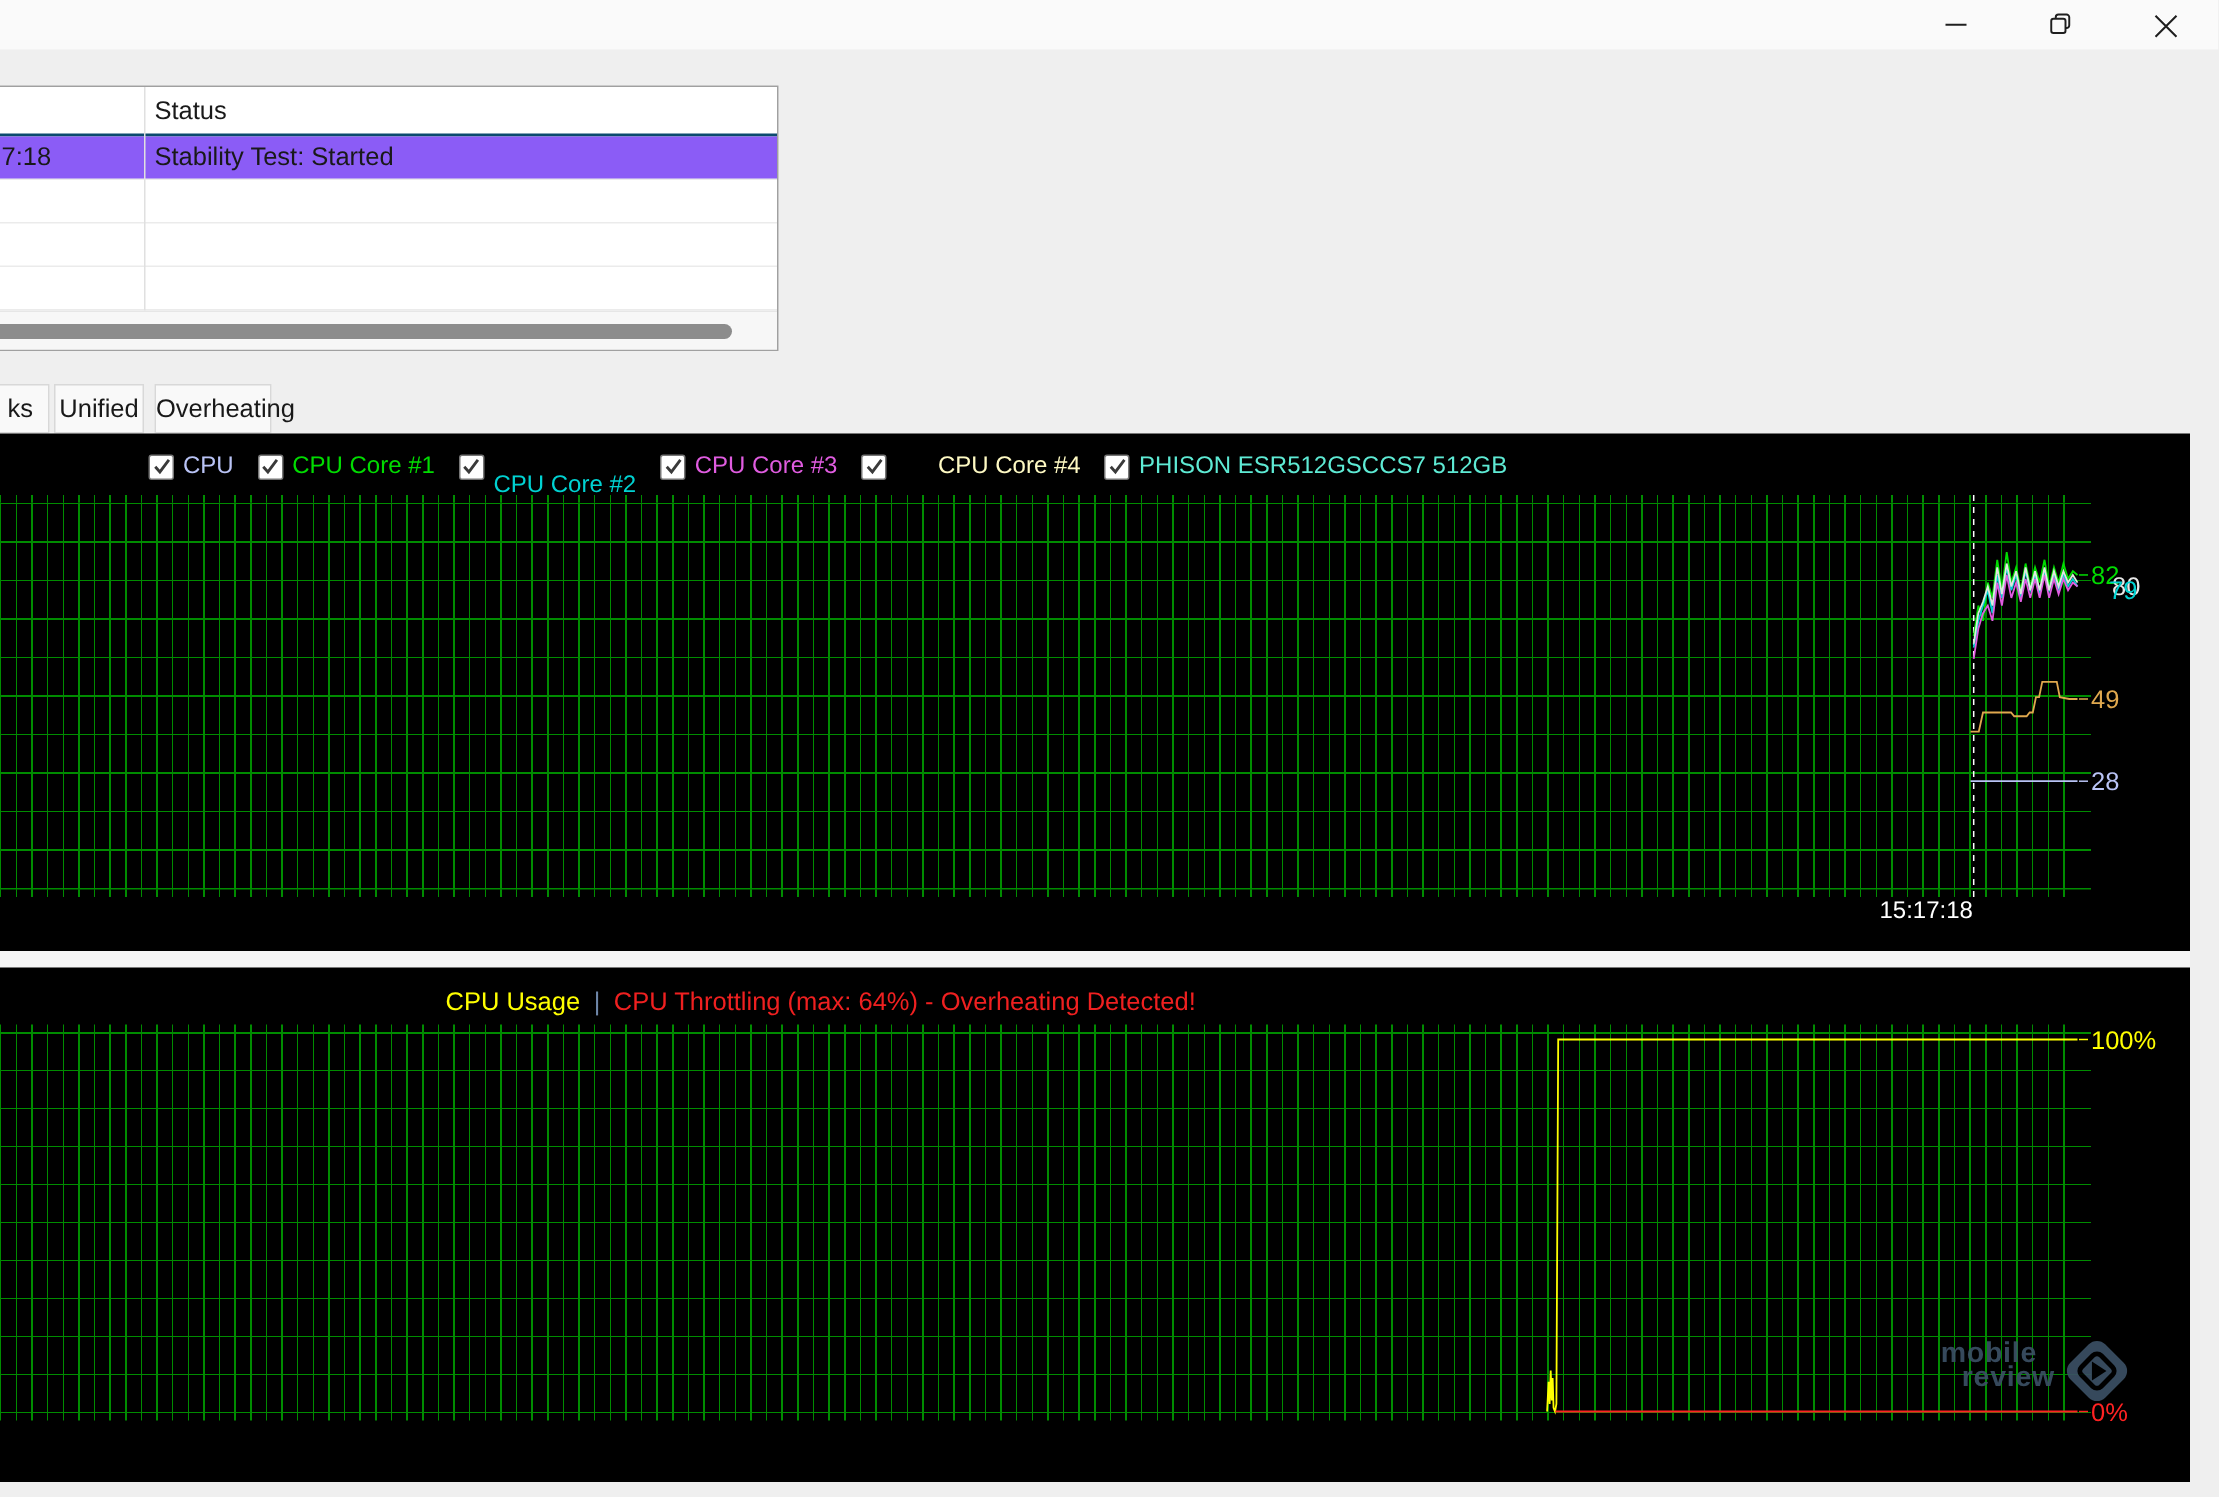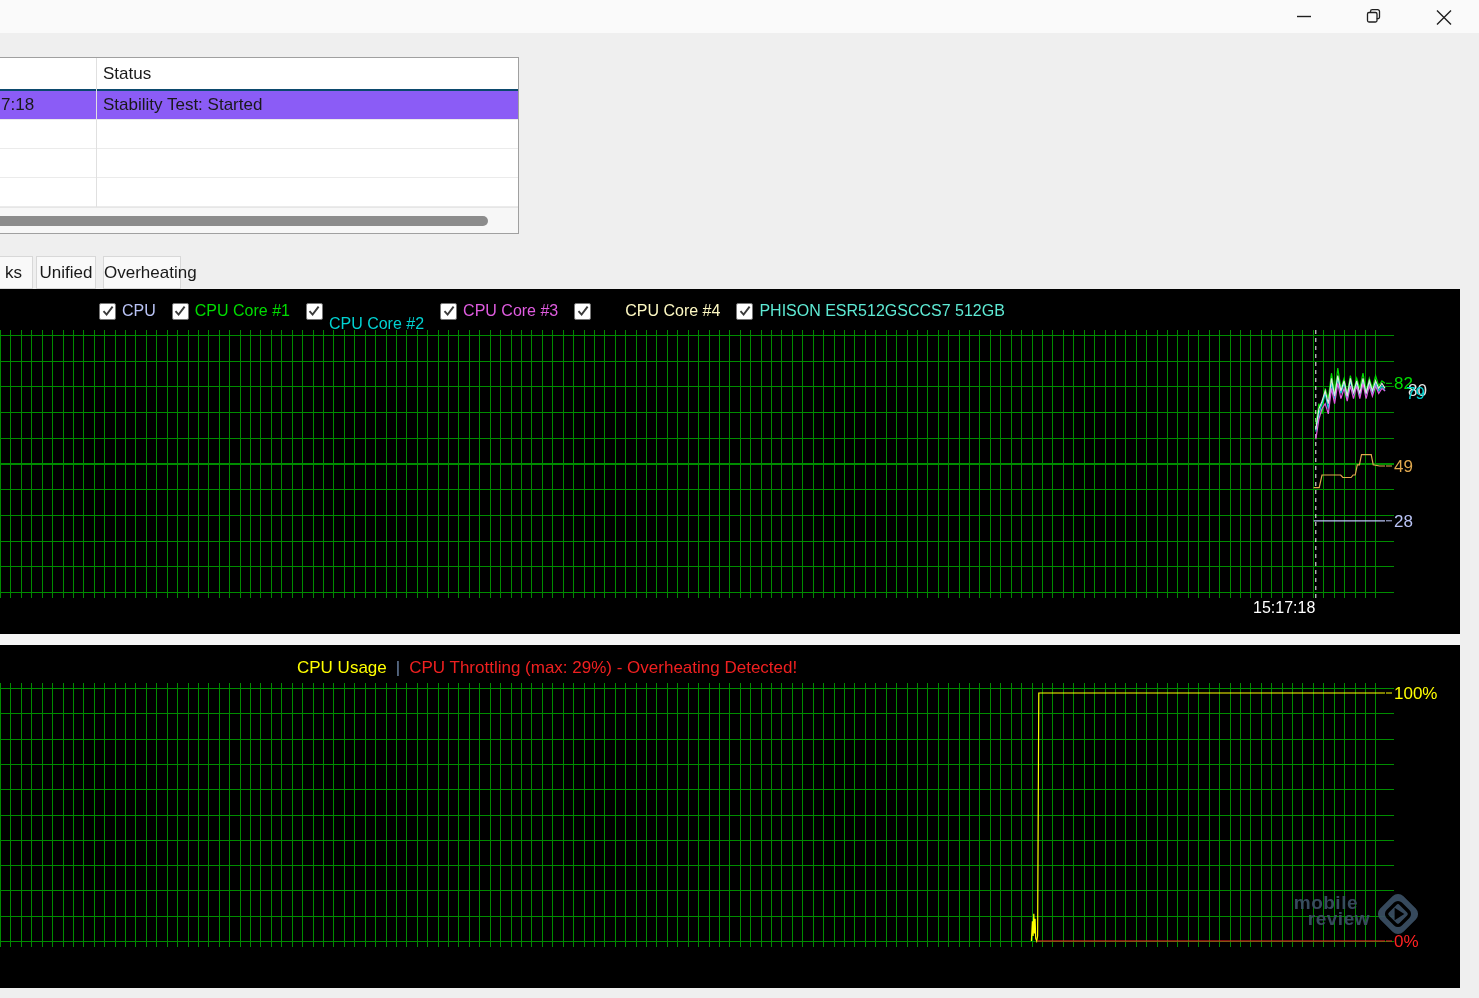--- a/index.html
+++ b/index.html
@@ -194,21 +194,21 @@
         <line x1="1386" x2="1392" y1="231.8" y2="231.8" stroke="#b9c3f5" stroke-width="1"></line>
         <text x="1394" y="237.8" fill="#b9c3f5" font-size="17px" font-family="&quot;Liberation Sans&quot;,sans-serif">28</text>
       </svg>
     <span class="timestamp">15:17:18</span>
   </section>
 
   <div class="panel-gap"></div>
 
   <section class="panel panel-bottom">
     <div class="chart-title">
-      <span class="t-usage">CPU Usage</span><span class="t-sep">|</span><span class="t-throttle">CPU Throttling (max: 29%) - Overheating Detected!</span>
+      <span class="t-usage">CPU Usage</span><span class="t-sep">|</span><span class="t-throttle">CPU Throttling (max: 64%) - Overheating Detected!</span>
     </div>
     <div class="ticks-v" style="top:38px;"></div>
     <div class="plot plot-usage"></div>
     <div class="ticks-v" style="top:297px;"></div>
     <div class="ticks-h u" style="top:43px;height:254px;"></div>
     <svg id="svg-usage" class="overlay" width="1460" height="343">
         <polyline points="1031.4,296.0 1032.4,276.2 1033.1,291.0 1033.8,268.7 1034.5,288.6 1035.1,273.7 1035.7,293.5 1036.7,296.0 1037.6,291.0 1038.8,48.0 1385.0,48.0" fill="none" stroke="#ffff00" stroke-width="1.2"></polyline>
         <polyline points="1036.9,296.0 1385.0,296.0" fill="none" stroke="#ff2222" stroke-width="1.2"></polyline>
         <line x1="1386" x2="1392" y1="48" y2="48" stroke="#ffff00" stroke-width="1"></line>
         <text x="1394" y="54" fill="#ffff00" font-size="17px" font-family="&quot;Liberation Sans&quot;,sans-serif">100%</text>

